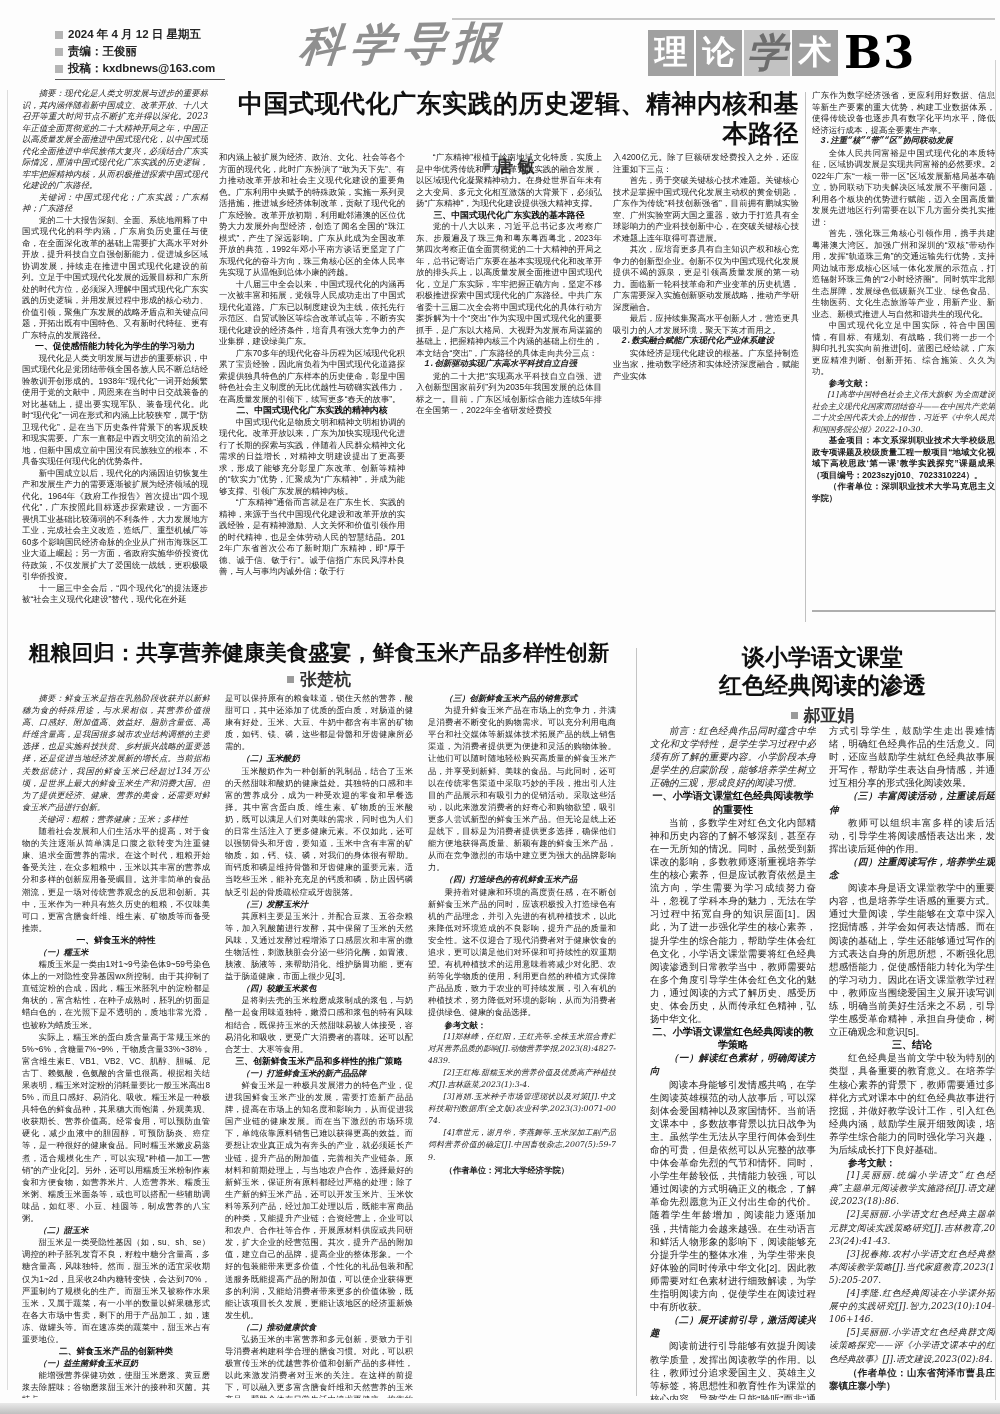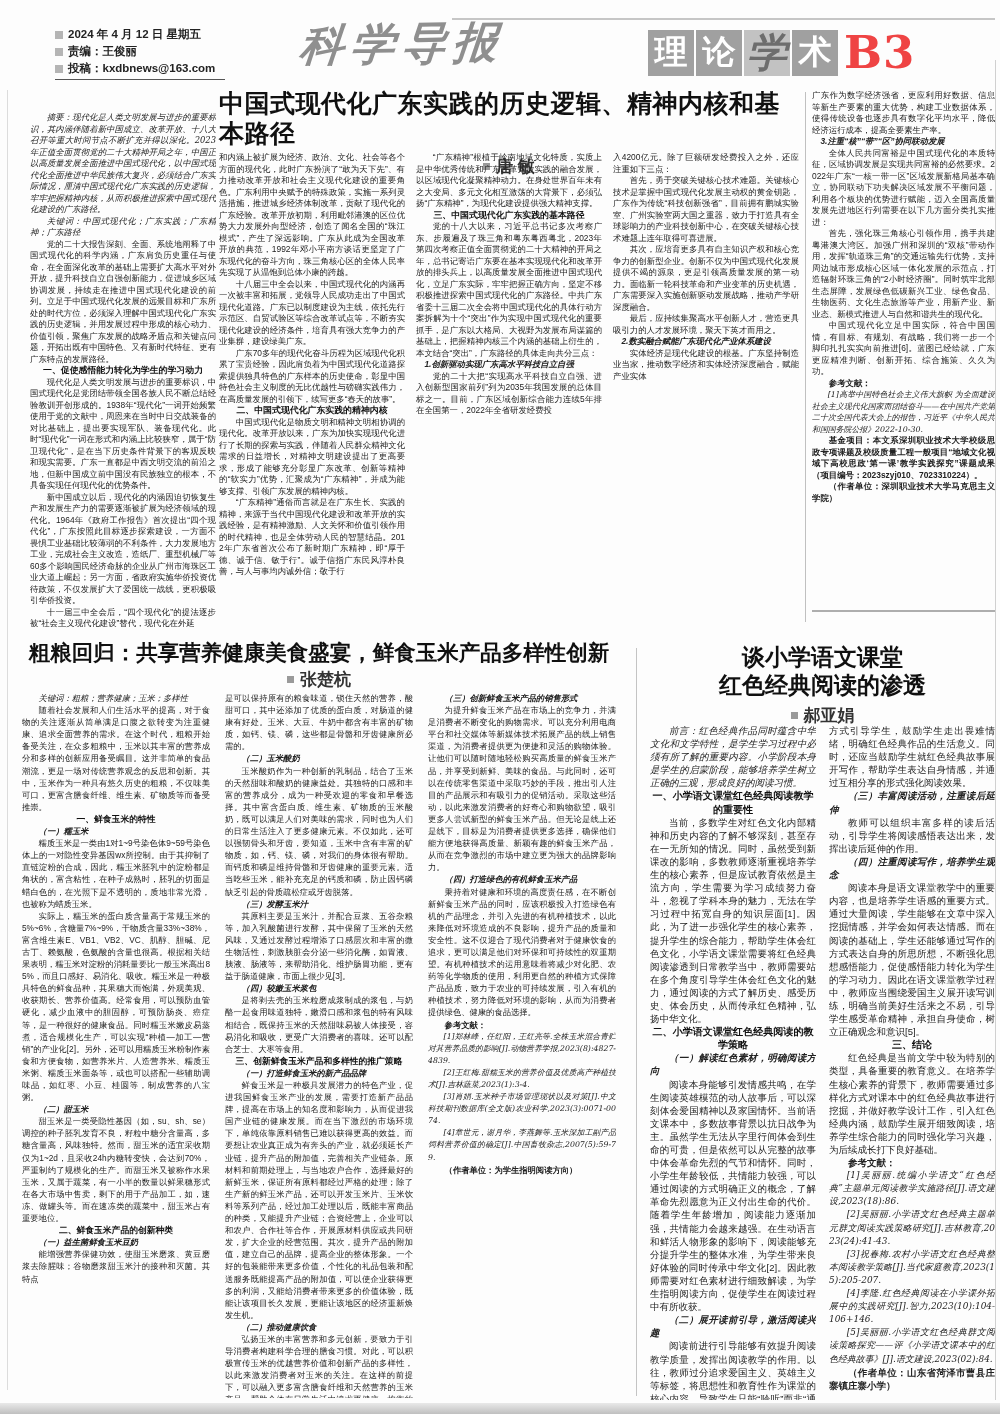--- a/index.html
+++ b/index.html
@@ -12,46 +12,46 @@
   .hline.u{border-bottom:1.5px solid #555;padding-bottom:2px;}
   .masthead{position:absolute;left:300px;top:14px;width:300px;font-family:"DejaVu Serif",serif;
             font-style:italic;font-weight:bold;font-size:44px;color:#8f8f8f;letter-spacing:7px;
             transform:skewX(-6deg) rotate(-1deg);}
   .banner-rule{position:absolute;left:452px;top:18px;width:543px;height:2px;background:#c6c6c6;}
   .banner{position:absolute;left:648px;top:26px;display:flex;align-items:center;}
   .bbox{width:46px;height:46px;background:#a0a0a0;color:#ffffff;font-size:33px;font-weight:bold;
         display:flex;align-items:center;justify-content:center;margin-right:2px;}
   .bbox.cal{background:#c2c2c2;color:#6d6d6d;font-family:"DejaVu Serif",serif;font-style:italic;
             font-size:40px;transform:none;}
-  .pageno{font-family:"DejaVu Serif",serif;font-weight:bold;font-size:45px;color:#ef4444;margin-left:4px;letter-spacing:1px;}
+  .pageno{font-family:"DejaVu Serif",serif;font-weight:bold;font-size:45px;color:#000000;margin-left:4px;letter-spacing:1px;}
   
   .txtcol{position:absolute;overflow:hidden;text-align:justify;word-break:break-all;color:#222;}
   .txtcol div{margin:0;}
   .t-p{text-indent:2em;}
   .t-pc{}
   .t-h{font-weight:bold;text-align:center;text-indent:0;margin:2px 0;font-size:1.06em;color:#111;}
-  .t-sub{font-weight:bold;font-style:italic;text-indent:1em;margin:1px 0;font-family:Liberation Sans, sans-serif;}
+  .t-sub{font-weight:bold;font-style:italic;text-indent:1em;margin:1px 0;font-family:Liberation Mono, monospace;}
   .t-br{font-weight:bold;font-style:italic;text-indent:2em;font-family:"DejaVu Serif",serif;}
   .t-abs{font-family:"DejaVu Serif",serif;font-style:italic;text-indent:2em;}
   .t-kw{font-family:"DejaVu Serif",serif;font-style:italic;font-weight:normal;text-indent:2em;}
   .t-refh{font-weight:bold;text-indent:2em;margin-top:2px;}
   .t-ref{font-family:"DejaVu Serif",serif;font-style:italic;text-indent:2em;font-size:0.94em;}
   .t-fund{font-weight:bold;text-indent:2em;}
   .t-unit{font-weight:bold;text-indent:2em;}
   .byline{display:flex;align-items:center;justify-content:center;font-size:17px;font-weight:bold;color:#333;}
   .byline .bsq{width:7px;height:7px;background:#9a9a9a;margin-right:6px;}
   
   .a1{position:absolute;left:22px;top:88px;width:973px;height:540px;}
   .a1 .acol{width:186px;font-size:8.4px;line-height:11.5px;}
-  .a1 .c1{left:8px;top:0;height:540px;margin-top:24px;}
+  .a1 .c1{left:0;top:0;height:540px;}
   .a1 .c2{left:197px;top:64px;height:476px;}
   .a1 .c3{left:394px;top:64px;height:476px;}
   .a1 .c4{left:591px;top:64px;height:476px;}
   .a1 .c5{left:790px;top:2px;height:514px;width:183px;}
-  .a1title{position:absolute;left:197px;top:0;width:580px;height:60px;text-align:left;}
+  .a1title{position:absolute;left:197px;top:0;width:580px;height:60px;text-align:right;}
   .a1title .t1{font-size:25px;font-weight:bold;letter-spacing:0.5px;color:#101010;line-height:30px;}
   .a1title .byline{margin-top:7px;}
   .vrule1{position:absolute;left:783px;top:4px;width:1px;height:530px;background:#c0c0c0;}
   .c5end{position:absolute;left:790px;top:522px;width:183px;height:2px;background:#aeaeae;}
   
   .a2{position:absolute;left:22px;top:636px;width:594px;height:766px;}
   .a2 .t2{position:absolute;left:0;top:2px;width:594px;text-align:center;font-size:21.5px;font-weight:bold;color:#101010;}
   .a2 .byline{position:absolute;left:0;top:32px;width:594px;}
   .a2 .bcol{top:56px;width:188px;font-size:8.3px;line-height:12.1px;height:706px;}
   .a2 .b1{left:0;}
@@ -156,20 +156,21 @@
     <div class="c5end"></div>
   </div>
 
   <div class="a2">
     <div class="t2">粗粮回归：共享营养健康美食盛宴，鲜食玉米产品多样性创新</div>
     <div class="byline">
       <span class="bsq"></span>
       <span>张楚杭</span>
     </div>
     <div class="txtcol bcol b1">
+        <div class="t-abs">摘要：鲜食玉米是指在乳熟阶段收获并以新鲜穗为食的特殊用途，与水果相似，其营养价值很高、口感好、附加值高、效益好、脂肪含量低、高纤维含量高，是我国很多城市农业结构调整的主要选择，也是实施科技扶贫、乡村振兴战略的重要选择，还是促进当地经济发展新的增长点。当前据相关数据统计，我国的鲜食玉米已经超过134万公顷，是世界上最大的鲜食玉米生产和消费大国。但为了提供更经济、健康、营养的美食，还需要对鲜食玉米产品进行创新。</div>
         <div class="t-kw">关键词：粗粮；营养健康；玉米；多样性</div>
         <div class="t-p">随着社会发展和人们生活水平的提高，对于食物的关注逐渐从简单满足口腹之欲转变为注重健康、追求全面营养的需求。在这个时代，粗粮开始备受关注，在众多粗粮中，玉米以其丰富的营养成分和多样的创新应用备受瞩目。这并非简单的食品潮流，更是一场对传统营养观念的反思和创新。其中，玉米作为一种具有悠久历史的粗粮，不仅味美可口，更富含膳食纤维、维生素、矿物质等而备受推崇。</div>
         <div class="t-h">一、鲜食玉米的特性</div>
         <div class="t-br">（一）糯玉米</div>
         <div class="t-p">糯质玉米是一类由1对1~9号染色体9~59号染色体上的一对隐性变异基因wx所控制。由于其抑制了直链淀粉的合成，因此，糯玉米胚乳中的淀粉都是角状的，富含粘性，在种子成熟时，胚乳的切面是蜡白色的，在光照下是不透明的，质地非常光滑，也被称为蜡质玉米。</div>
         <div class="t-p">实际上，糯玉米的蛋白质含量高于常规玉米的5%~6%，含糖量7%~9%，干物质含量33%~38%，富含维生素E、VB1、VB2、VC、肌醇、胆碱、尼古丁、赖氨酸，色氨酸的含量也很高。根据相关结果表明，糯玉米对淀粉的消耗量要比一般玉米高出85%，而且口感好、易消化、吸收。糯玉米是一种极具特色的鲜食品种，其果穗大而饱满，外观美观、收获期长、营养价值高。经常食用，可以预防血管硬化，减少血液中的胆固醇，可预防肠炎、癌症等，是一种很好的健康食品。同时糯玉米嫩皮易蒸煮，适合规模化生产，可以实现“种植—加工—营销”的产业化[2]。另外，还可以用糯质玉米粉制作素食和方便食物，如营养米片、人造营养米、糯质玉米粥、糯质玉米面条等，或也可以搭配一些辅助调味品，如红枣、小豆、桂圆等，制成营养的八宝粥。</div>
         <div class="t-br">（二）甜玉米</div>
         <div class="t-p">甜玉米是一类受隐性基因（如，su、sh、se）调控的种子胚乳发育不良，籽粒中糖分含量高，多糖含量高，风味独特。然而，甜玉米的适宜采收期仅为1~2d，且采收24h内糖转变快，会达到70%，严重制约了规模化的生产。而甜玉米又被称作水果玉米，又属于蔬菜，有一小半的数量以鲜果穗形式在各大市场中售卖，剩下的用于产品加工，如，速冻、做罐头等。而在速冻类的蔬菜中，甜玉米占有重要地位。</div>
         <div class="t-h">二、鲜食玉米产品的创新种类</div>
         <div class="t-br">（一）益生菌鲜食玉米豆奶</div>
@@ -192,21 +193,21 @@
     <div class="txtcol bcol b3">
         <div class="t-br">（三）创新鲜食玉米产品的销售形式</div>
         <div class="t-p">为提升鲜食玉米产品在市场上的竞争力，并满足消费者不断变化的购物需求。可以充分利用电商平台和社交媒体等新媒体技术拓展产品的线上销售渠道，为消费者提供更为便捷和灵活的购物体验。让他们可以随时随地轻松购买高质量的鲜食玉米产品，并享受到新鲜、美味的食品。与此同时，还可以在传统零售渠道中采取巧妙的手段，推出引人注目的产品展示和有吸引力的促销活动。采取这些活动，以此来激发消费者的好奇心和购物欲望，吸引更多人尝试新型的鲜食玉米产品。但无论是线上还是线下，目标是为消费者提供更多选择，确保他们能方便地获得高质量、新颖有趣的鲜食玉米产品，从而在竞争激烈的市场中建立更为强大的品牌影响力。</div>
         <div class="t-br">（四）打造绿色的有机鲜食玉米产品</div>
         <div class="t-p">秉持着对健康和环境的高度责任感，在不断创新鲜食玉米产品的同时，应该积极投入打造绿色有机的产品理念，并引入先进的有机种植技术，以此来降低对环境造成的不良影响，提升产品的质量和安全性。这不仅迎合了现代消费者对于健康饮食的追求，更可以满足他们对环保和可持续性的双重期望。有机种植技术的运用意味着将减少对化肥、农药等化学物质的使用，利用更自然的种植方式保障产品品质，致力于农业的可持续发展，引入有机的种植技术，努力降低对环境的影响，从而为消费者提供绿色、健康的食品选择。</div>
         <div class="t-refh">参考文献：</div>
         <div class="t-ref">[1]郑林峰，任红阳，王红亮等.全株玉米混合青贮对其营养品质的影响[J].动物营养学报,2023(8):4827-4839.</div>
         <div class="t-ref">[2]王红梅.甜糯玉米的营养价值及优质高产种植技术[J].吉林蔬菜,2023(1):3-4.</div>
         <div class="t-ref">[3]肖娟.玉米种子市场管理现状以及对策[J].中文科技期刊数据库(全文版)农业科学,2023(3):0071-0074.</div>
         <div class="t-ref">[4]章世元，谢月华，李燕舞等.玉米深加工副产品饲料营养价值的确定[J].中国畜牧杂志,2007(5):59-79.</div>
-        <div class="t-unit">（作者单位：为学生指明阅读方向）</div>
+        <div class="t-unit">（作者单位：河北大学经济学院）</div>
       </div>
   </div>
 
   <div class="vrule2"></div>
 
   <div class="a3">
     <div class="t3 t3a">谈小学语文课堂</div>
     <div class="t3 t3b">红色经典阅读的渗透</div>
     <div class="byline">
       <span class="bsq"></span>

